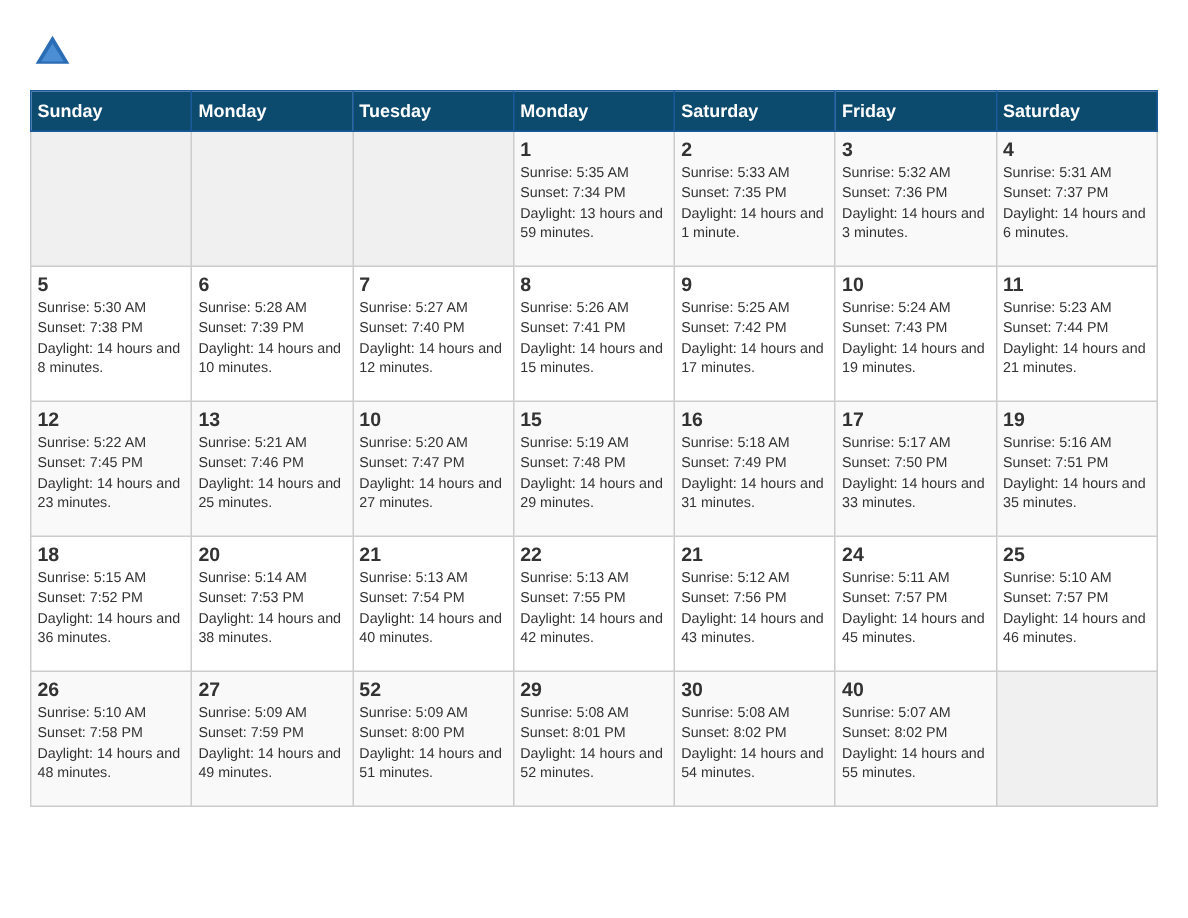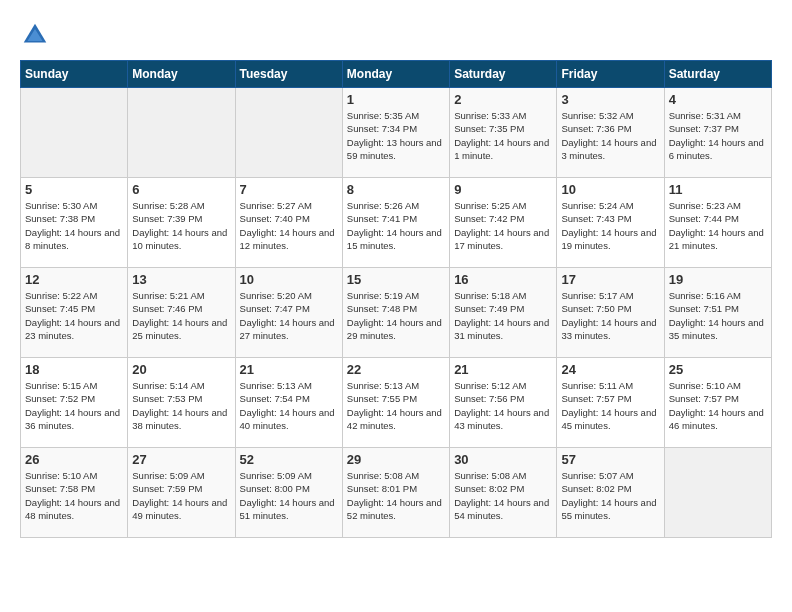--- a/index.html
+++ b/index.html
@@ -251,19 +251,19 @@
         </td>
         <td>
           <div class="day-number">29</div>
           <div class="day-info">Sunrise: 5:08 AM<br>Sunset: 8:01 PM<br>Daylight: 14 hours and 52 minutes.</div>
         </td>
         <td>
           <div class="day-number">30</div>
           <div class="day-info">Sunrise: 5:08 AM<br>Sunset: 8:02 PM<br>Daylight: 14 hours and 54 minutes.</div>
         </td>
         <td>
-          <div class="day-number">57</div>
+          <div class="day-number">40</div>
           <div class="day-info">Sunrise: 5:07 AM<br>Sunset: 8:02 PM<br>Daylight: 14 hours and 55 minutes.</div>
         </td>
         <td class="empty-cell"></td>
       </tr>
     </tbody>
 </table>
 
 </body></html>

